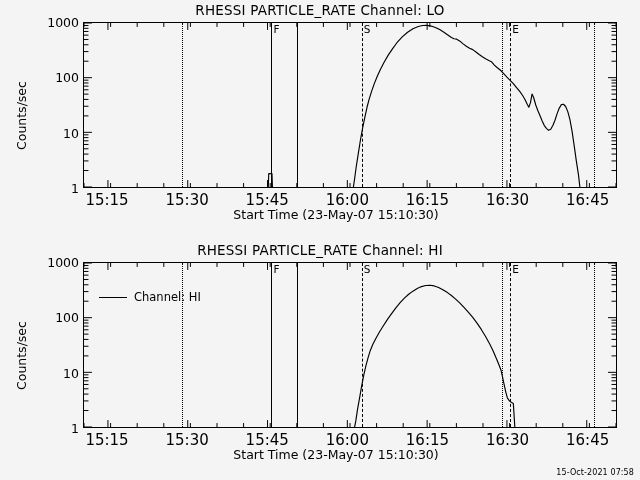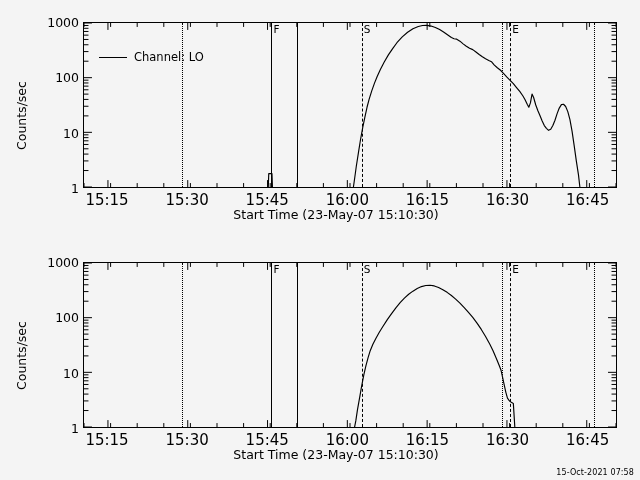--- a/index.html
+++ b/index.html
@@ -94,20 +94,21 @@
   }
   .tickmarks{position:absolute;left:0;top:0;width:100%;height:100%;pointer-events:none;}
 </style>
 </head>
 <body>
 
 <div class="figure">
 
   <div class="panel" id="panel-lo">
 
+    <div class="panel-title">RHESSI PARTICLE_RATE Channel: LO</div>
 
     <div class="ylabels" id="ylabels-lo" style="top: 22px;">
         <div class="ytick-label" style="top: 166px;">1</div>
         <div class="ytick-label" style="top: 110.667px;">10</div>
         <div class="ytick-label" style="top: 55.3333px;">100</div>
         <div class="ytick-label" style="top: 0px;">1000</div>
       </div>
 
     <div class="axis-title-y">Counts/sec</div>
 
@@ -236,40 +237,37 @@
           <div class="vline dotted" style="left: 418.122px;"></div>
           <div class="vline dashed" style="left: 426.132px;"></div>
           <div class="marker-label" style="left: 428.132px;">E</div>
           <div class="vline dotted" style="left: 509.97px;"></div>
         </div>
       <svg class="curve" id="curve-lo" viewBox="0 0 534 166" preserveAspectRatio="none">
           <polyline points="182.63,166.00 184.23,166.00 184.76,150.58 187.97,150.58 188.50,166.00 190.10,166.00 269.14,166.00 270.74,154.71 272.34,143.04 274.48,129.33 276.61,116.03 278.75,104.36 280.88,94.01 283.02,84.27 285.16,76.18 287.83,67.61 290.50,60.10 293.17,53.48 296.37,46.40 300.11,39.28 304.38,31.91 308.65,25.57 312.92,19.73 318.26,13.93 323.60,9.27 328.94,5.66 334.28,3.49 338.56,2.53 342.83,2.40 347.10,3.07 351.37,4.48 355.64,6.59 359.92,9.27 364.19,12.28 367.39,14.59 370.06,15.71 372.73,16.18 375.94,18.14 379.14,20.85 382.34,23.25 385.55,25.23 388.75,26.64 391.96,28.93 395.16,31.46 398.36,33.80 401.57,35.85 404.77,37.50 407.44,38.68 410.11,41.89 413.32,44.80 416.52,47.25 419.72,50.55 422.93,54.16 426.13,57.34 429.34,60.70 432.54,64.60 435.74,68.42 438.95,72.97 441.08,76.76 443.22,81.26 444.82,84.27 446.42,79.88 448.03,71.05 449.63,74.52 451.76,81.98 453.90,87.70 456.04,92.84 458.17,97.92 460.31,102.58 462.44,105.30 464.58,107.31 466.72,106.29 468.85,102.58 470.99,97.22 473.12,90.65 475.26,85.08 477.40,81.61 479.53,81.26 481.67,83.48 483.80,88.65 485.94,96.54 488.08,108.38 490.21,122.94 492.35,138.05 494.48,151.87 496.09,166.00" fill="none" stroke="#000000" stroke-width="1.15" stroke-linejoin="round" vector-effect="non-scaling-stroke"></polyline>
         </svg>
     </div>
 
-    <div class="legend">
-      <span class="legend-line"></span>
-      <span class="legend-text">Channel: LO</span>
-    </div>
 
     <div class="xlabels" id="xlabels-lo">
         <div class="xtick-label" style="left: 107.03px;">15:15</div>
         <div class="xtick-label" style="left: 187.13px;">15:30</div>
         <div class="xtick-label" style="left: 267.23px;">15:45</div>
         <div class="xtick-label" style="left: 347.33px;">16:00</div>
         <div class="xtick-label" style="left: 427.43px;">16:15</div>
         <div class="xtick-label" style="left: 507.53px;">16:30</div>
         <div class="xtick-label" style="left: 587.63px;">16:45</div>
       </div>
 
     <div class="axis-title-x">Start Time (23-May-07 15:10:30)</div>
   </div>
 
   <div class="panel" id="panel-hi">
 
+    <div class="panel-title">RHESSI PARTICLE_RATE Channel: HI</div>
 
     <div class="ylabels" id="ylabels-hi" style="top: 22px;">
         <div class="ytick-label" style="top: 166px;">1</div>
         <div class="ytick-label" style="top: 110.667px;">10</div>
         <div class="ytick-label" style="top: 55.3333px;">100</div>
         <div class="ytick-label" style="top: 0px;">1000</div>
       </div>
 
     <div class="axis-title-y">Counts/sec</div>
 
@@ -398,20 +396,24 @@
           <div class="vline dotted" style="left: 418.122px;"></div>
           <div class="vline dashed" style="left: 426.132px;"></div>
           <div class="marker-label" style="left: 428.132px;">E</div>
           <div class="vline dotted" style="left: 509.97px;"></div>
         </div>
       <svg class="curve" id="curve-hi" viewBox="0 0 534 166" preserveAspectRatio="none">
           <polyline points="270.20,166.00 271.81,157.91 273.41,147.05 275.54,135.22 277.68,122.94 279.82,111.90 281.95,102.58 284.09,94.62 286.22,87.70 288.89,81.26 292.10,75.06 295.30,69.27 299.04,63.23 303.31,56.57 307.58,50.55 311.86,44.80 316.13,39.66 320.40,35.11 324.67,31.29 328.94,28.14 333.22,25.57 337.49,23.57 341.76,22.50 346.03,22.26 350.30,22.94 354.58,24.42 358.85,26.64 363.12,29.34 367.39,32.56 371.66,36.17 375.94,40.16 380.21,44.65 384.48,49.40 388.75,54.39 393.02,60.10 397.30,66.44 401.57,73.48 405.84,81.26 409.04,87.70 412.25,95.24 414.92,101.74 417.05,107.31 418.66,114.57 420.26,122.15 421.86,129.33 423.46,135.22 425.60,138.05 427.73,139.60 429.34,140.41 430.94,166.00" fill="none" stroke="#000000" stroke-width="1.15" stroke-linejoin="round" vector-effect="non-scaling-stroke"></polyline>
         </svg>
     </div>
 
+    <div class="legend">
+      <span class="legend-line"></span>
+      <span class="legend-text">Channel: HI</span>
+    </div>
 
     <div class="xlabels" id="xlabels-hi">
         <div class="xtick-label" style="left: 107.03px;">15:15</div>
         <div class="xtick-label" style="left: 187.13px;">15:30</div>
         <div class="xtick-label" style="left: 267.23px;">15:45</div>
         <div class="xtick-label" style="left: 347.33px;">16:00</div>
         <div class="xtick-label" style="left: 427.43px;">16:15</div>
         <div class="xtick-label" style="left: 507.53px;">16:30</div>
         <div class="xtick-label" style="left: 587.63px;">16:45</div>
       </div>

